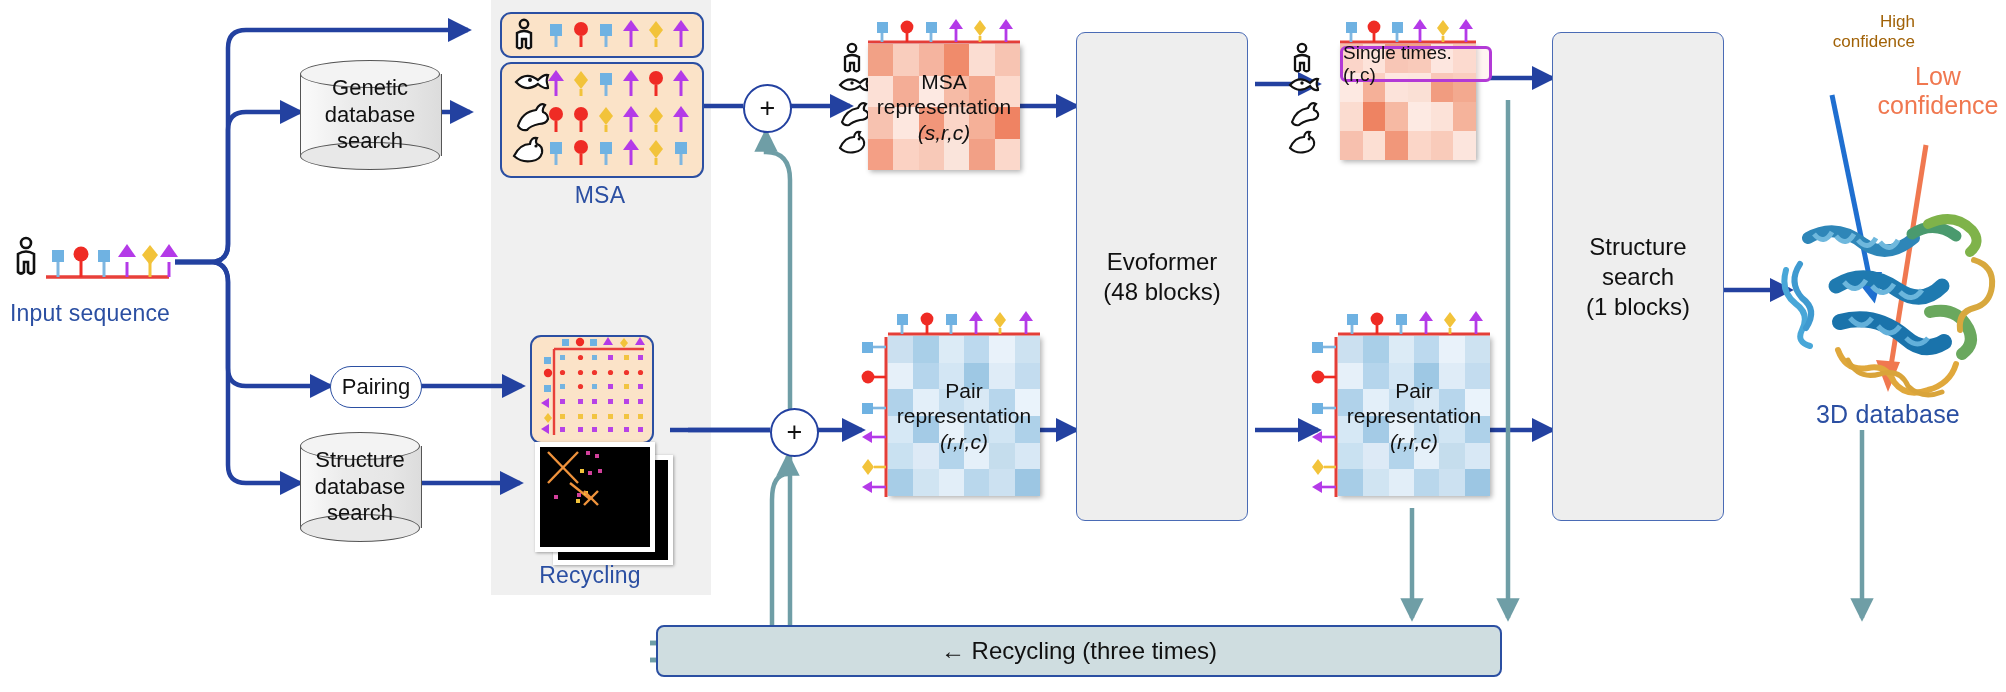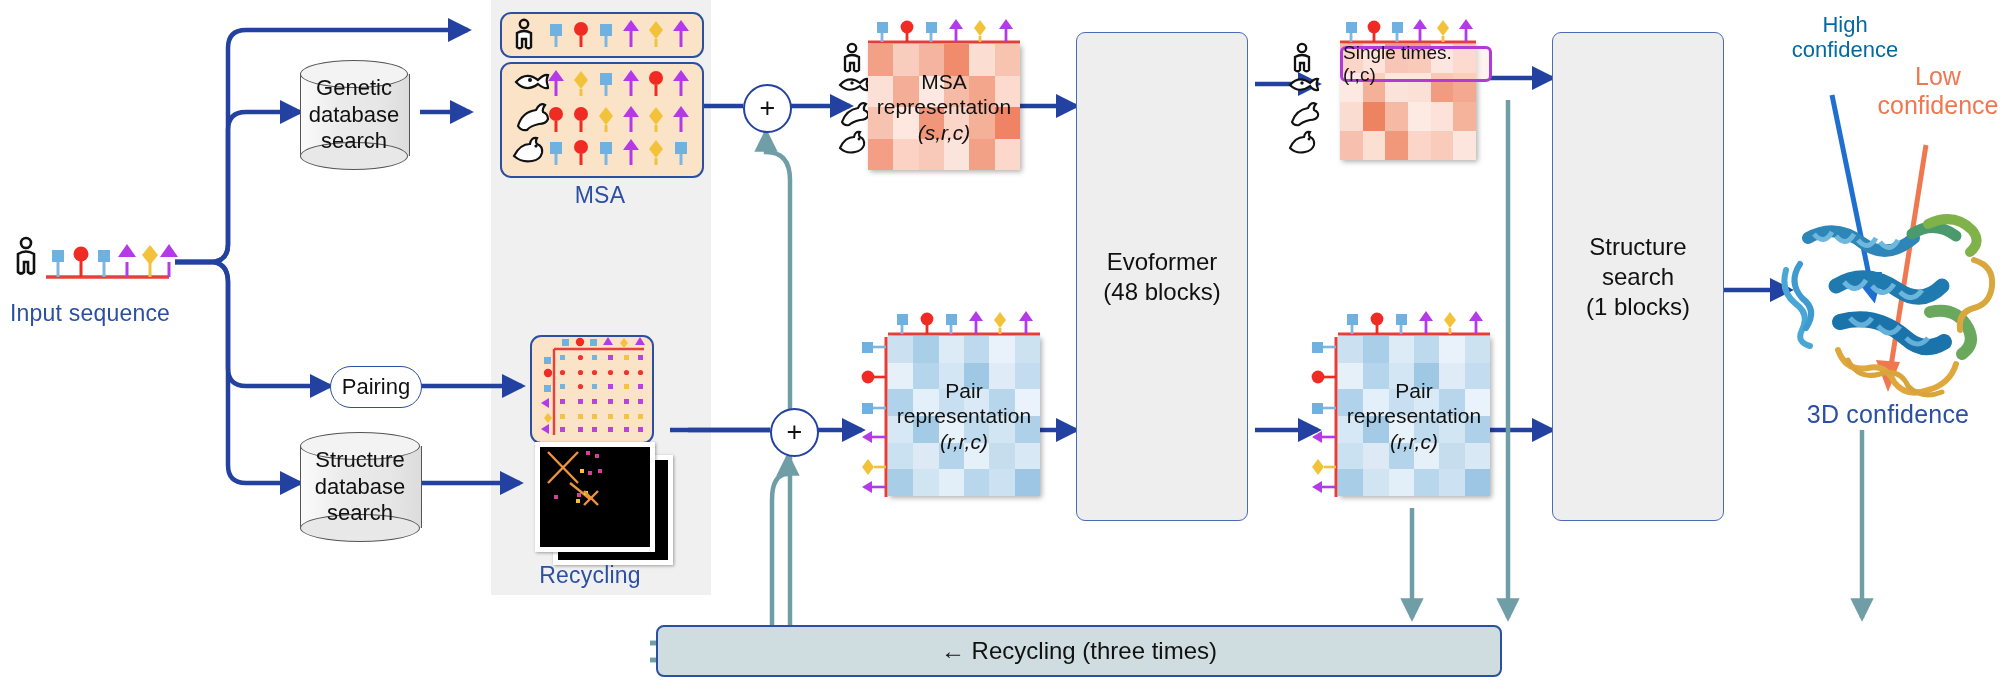--- a/index.html
+++ b/index.html
@@ -46,21 +46,21 @@
   
   #recycle-bar{left:656px;top:625px;width:842px;height:48px;background:#cfdde0;
       border:2px solid #2b4fa2;border-radius:8px;display:flex;align-items:center;
       justify-content:center;font-size:24px;color:#111;}
 
   
   #single-repr-badge{position:absolute;left:1340px;top:46px;width:146px;height:30px;
       border:3px solid #b23ad6;border-radius:6px;background:rgba(255,235,230,.55);
       display:flex;align-items:center;justify-content:center;font-size:19px;color:#111;z-index:6;}
 
-  .confhi{color:#0369a1;font-size:22px;line-height:1.15;text-align:center;}
+  .confhi{color:#a16207;font-size:17px;line-height:1.15;text-align:right;}
   .conflo{color:#f07850;font-size:25px;line-height:1.15;text-align:center;}
 
   svg{overflow:visible;}
   #wires{position:absolute;left:0;top:0;width:2006px;height:692px;pointer-events:none;}
 </style>
 </head>
 <body>
 
 <div class="abs" id="gray-panel"></div>
 
@@ -149,21 +149,21 @@
       <path d="M113 12 l9 13 l-18 0 z" fill="#b43ae8"></path>
       <line x1="136" y1="45" x2="136" y2="30" stroke="#f2c33a" stroke-width="3"></line>
       <path d="M136 13 l8 10 l-8 10 l-8 -10 z" fill="#f2c33a"></path>
       <line x1="155" y1="45" x2="155" y2="30" stroke="#b43ae8" stroke-width="3"></line>
       <path d="M155 12 l9 13 l-18 0 z" fill="#b43ae8"></path>
     </g>
   </svg>
 </div>
 <div class="abs lbl" style="left:10px;top:300px;width:180px;">Input sequence</div>
 
-<div class="cyl" style="left:300px;top:60px;width:108px;height:110px;">
+<div class="cyl" style="left:300px;top:60px;width:140px;height:110px;">
   <div class="body"></div>
   <div class="bot"></div>
   <div class="top"></div>
   <div class="txt">
     <span>Genetic</span>
     <span>database</span>
     <span>search</span>
   </div>
 </div>
 
@@ -795,21 +795,21 @@
     <g stroke="#6aa85e" stroke-width="12" fill="none" stroke-linecap="round">
       <path d="M152 122 q26 -6 38 16 q8 16 -6 26"></path>
     </g>
 
     <path d="M60 160 q8 22 30 18 q18 -4 26 14 q12 16 34 8 q22 -6 28 -26" stroke="#e0a83c" stroke-width="6" fill="none" stroke-linecap="round"></path>
     <path d="M70 170 q10 20 32 14 q20 -6 28 12 q14 14 34 6" stroke="#d9a43a" stroke-width="5" fill="none" stroke-linecap="round"></path>
 
     <path d="M196 70 q20 6 18 26 q-2 18 -18 22 q-16 4 -14 22" stroke="#d8a83e" stroke-width="6" fill="none" stroke-linecap="round"></path>
   </svg>
 </div>
-<div class="abs lbl center" style="left:1770px;top:400px;width:236px;font-size:25px;">3D confidence</div>
+<div class="abs lbl center" style="left:1770px;top:400px;width:236px;font-size:25px;">3D database</div>
 
 <div class="abs confhi" style="left:1775px;top:12px;width:140px;">
   <div>High</div>
   <div>confidence</div>
 </div>
 <div class="abs conflo" style="left:1870px;top:62px;width:136px;">
   <div>Low</div>
   <div>confidence</div>
 </div>
 

